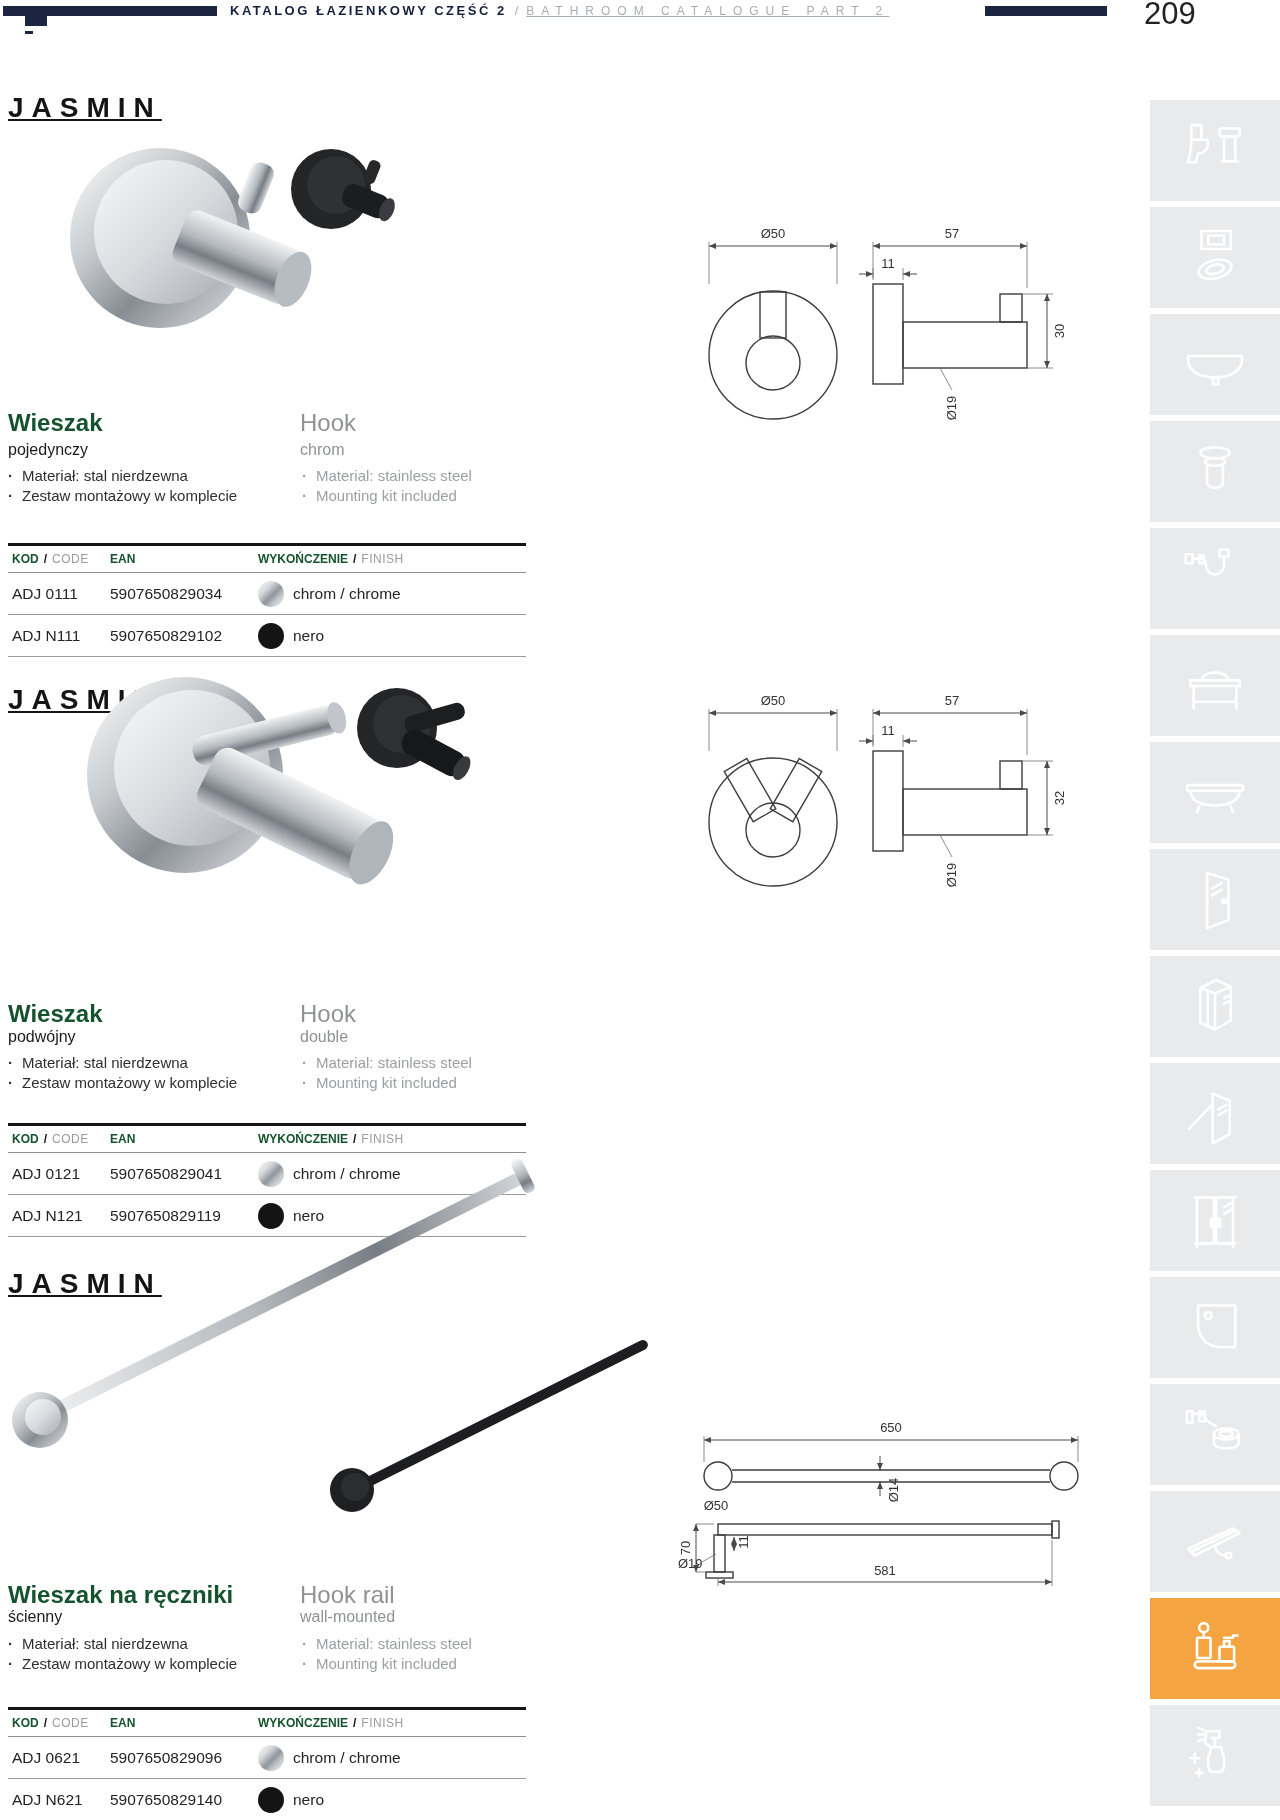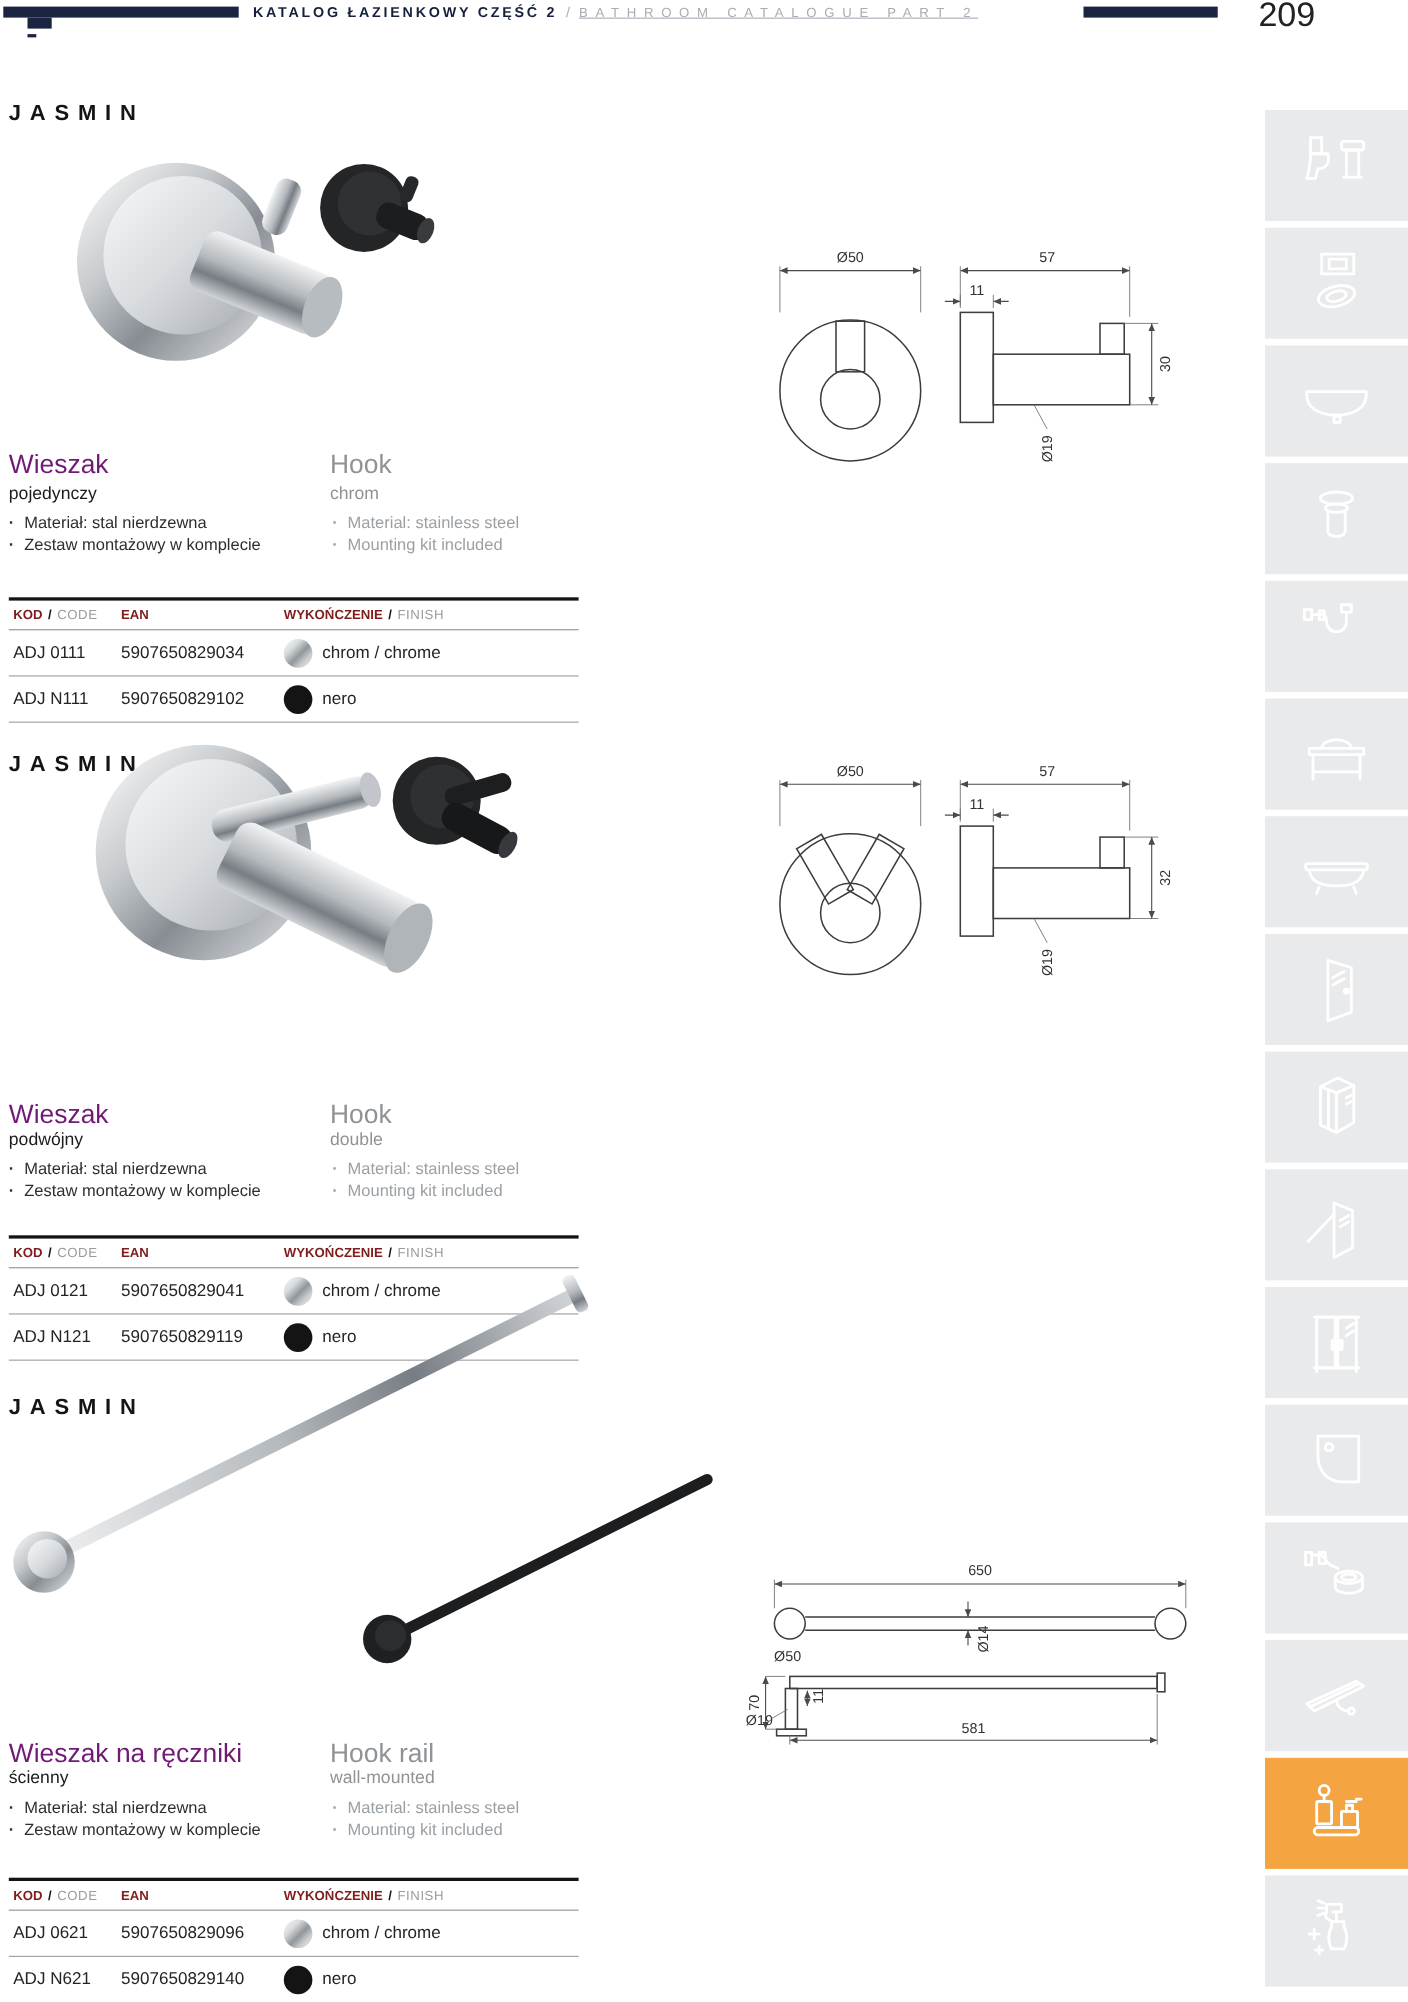--- a/index.html
+++ b/index.html
@@ -8,38 +8,38 @@
   
   .hbar{position:absolute;height:10px;background:#1b2440;}
   .htext{position:absolute;top:3px;left:230px;display:flex;align-items:center;white-space:nowrap;}
   .htext .pl{font-size:13px;font-weight:bold;color:#16203c;letter-spacing:2.5px;}
   .htext .slash{color:#a7adb5;font-size:13px;margin:0 8px;}
   .htext .en{font-size:12px;color:#a7adb5;letter-spacing:7px;text-decoration:underline;}
   .pageno{position:absolute;top:-4px;left:1144px;font-size:31px;color:#222;}
   .logo-a{position:absolute;left:25px;top:16px;width:22px;height:10px;background:#1b2440;}
   .logo-b{position:absolute;left:25px;top:31px;width:8px;height:3px;background:#1b2440;}
   
-  .brand{position:absolute;left:8px;font-size:20px;font-weight:800;letter-spacing:8px;color:#141414;}
-  .pname{position:absolute;font-size:24px;font-weight:normal;color:#701a75;}
+  .brand{position:absolute;left:8px;font-size:28px;font-weight:800;letter-spacing:8px;color:#141414;text-decoration:underline;}
+  .pname{position:absolute;font-size:24px;font-weight:bold;color:#14532d;}
   .pvariant{position:absolute;font-size:16px;font-weight:normal;color:#1b1b1b;}
   .pname.grey{color:#8f9396;font-weight:normal;text-align:center;}
   .pvariant.grey{color:#8f9396;}
   .feat{position:absolute;font-size:15px;line-height:19.5px;color:#2e2e2e;}
   .feat.grey{color:#9aa0a4;}
   .feat .li::before{content:"·";font-weight:bold;margin-right:9px;}
   
   .table{position:absolute;left:8px;width:518px;}
   .thead{display:flex;align-items:center;height:26px;border-top:3px solid #141414;
          border-bottom:1px solid #8e8e8e;font-size:12px;}
   .trow{display:flex;align-items:center;height:41px;border-bottom:1px solid #9b9b9b;
         font-size:15.5px;color:#242424;}
   .c-code{width:98px;padding-left:4px;}
   .c-ean{width:148px;}
   .c-fin{flex:1;display:flex;align-items:center;}
-  .h-bold{font-weight:bold;color:#7f1d1d;}
+  .h-bold{font-weight:bold;color:#14532d;}
   .h-slash{font-weight:bold;color:#161616;margin-left:5px;}
   .h-grey{color:#9b9b9b;margin-left:5px;letter-spacing:0.5px;}
   .swatch{width:26px;height:26px;border-radius:50%;margin-right:9px;flex:0 0 auto;}
   .swatch.chrome{background:linear-gradient(135deg,#f7f7f7 0%,#d9dcde 30%,#90969b 55%,#c9cdd0 75%,#eceeef 100%);}
   .swatch.nero{background:#141414;}
   
   .photo,.drw{position:absolute;}
   .drw text{font-size:13px;fill:#333;font-family:"Liberation Sans",sans-serif;}
   .drw .obj rect,.drw .obj circle,.drw .obj line{stroke:#3d3d3d;stroke-width:1.4;fill:none;}
   .drw .dim line{stroke:#4a4a4a;stroke-width:1;}

